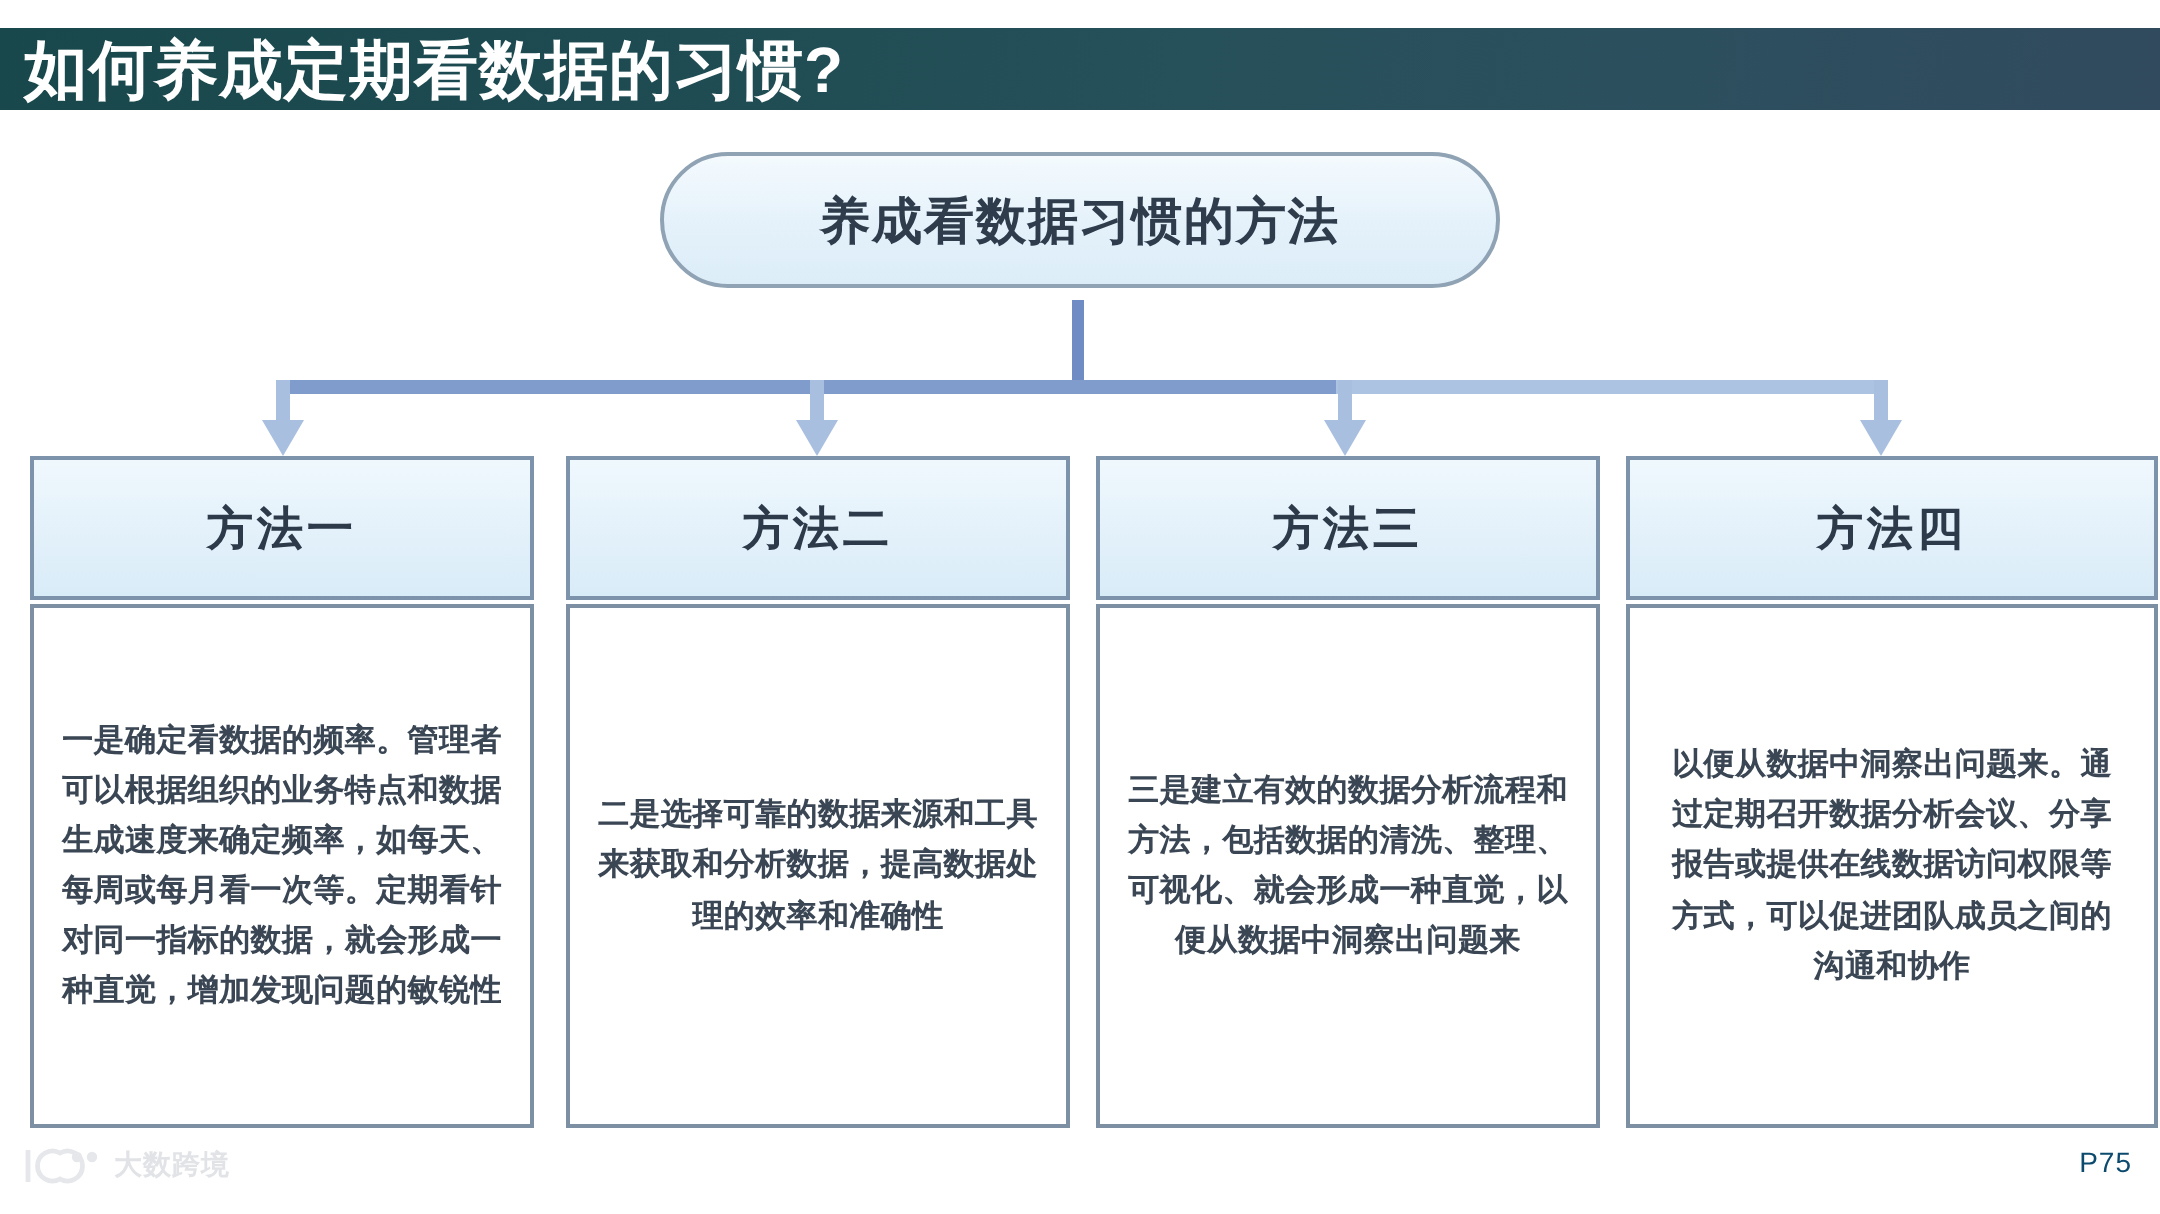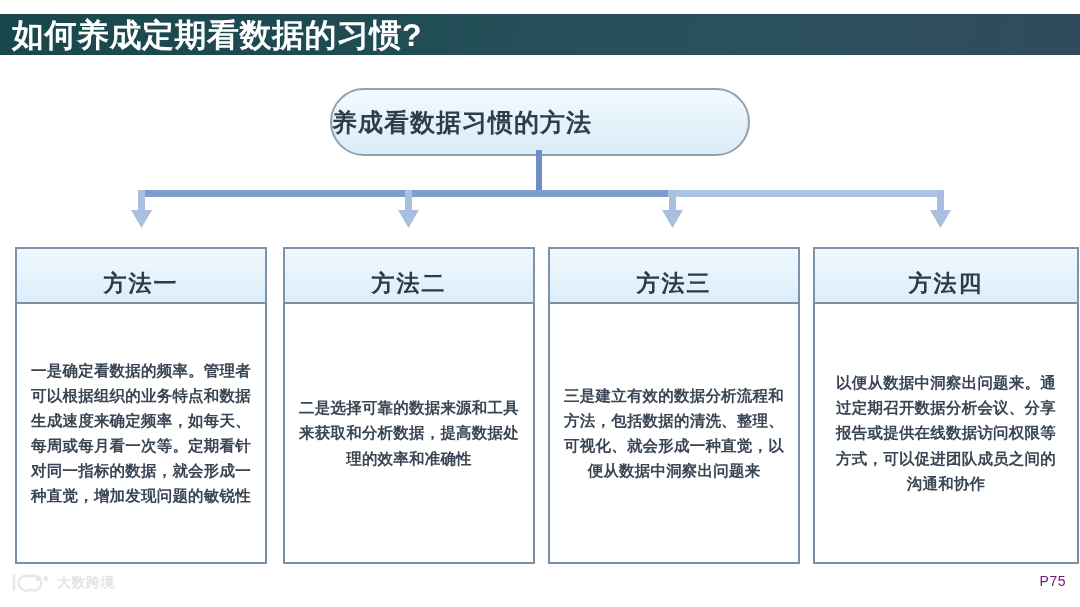--- a/index.html
+++ b/index.html
@@ -34,29 +34,29 @@
     letter-spacing: 0.5px;
     padding-left: 12px;
     line-height: 1;
     white-space: nowrap;
   }
 
   
   .root-pill {
     position: absolute;
     left: 330px;
-    top: 88px;
+    top: 76px;
     width: 420px;
     height: 68px;
     border: 2px solid #8fa3b4;
     border-radius: 36px;
     background: linear-gradient(180deg, #f4fafe 0%, #e4f1fa 55%, #dcedf8 100%);
     display: flex;
     align-items: center;
-    justify-content: flex-start;
+    justify-content: center;
     box-sizing: border-box;
   }
   .root-pill-label {
     font-size: 25px;
     font-weight: bold;
     color: #2e3c4c;
     letter-spacing: 1px;
     white-space: nowrap;
   }
 
@@ -94,21 +94,20 @@
     left: 0;
     top: 0;
     width: 100%;
     height: 72px;
     box-sizing: border-box;
     border: 2px solid #7c93ab;
     background: linear-gradient(180deg, #eff8fd 0%, #e2f0fa 60%, #d8ecf8 100%);
     display: flex;
     align-items: center;
     justify-content: center;
-    margin-top: 19px;
   }
   .card-header-label {
     font-size: 23px;
     font-weight: bold;
     color: #2c3a4a;
     letter-spacing: 2px;
     white-space: nowrap;
   }
   .card-body {
     position: absolute;
@@ -152,21 +151,21 @@
     font-weight: bold;
     color: #b9bec6;
     letter-spacing: 0.5px;
     white-space: nowrap;
   }
   .page-num {
     position: absolute;
     right: 14px;
     top: 573px;
     font-size: 14px;
-    color: #701a75;
+    color: #0c4a6e;
     letter-spacing: 0.5px;
     margin-left: 20px;
   }
 </style>
 </head>
 <body>
 
 <div class="title-banner">
   <div class="title-text">如何养成定期看数据的习惯?</div>
 </div>

